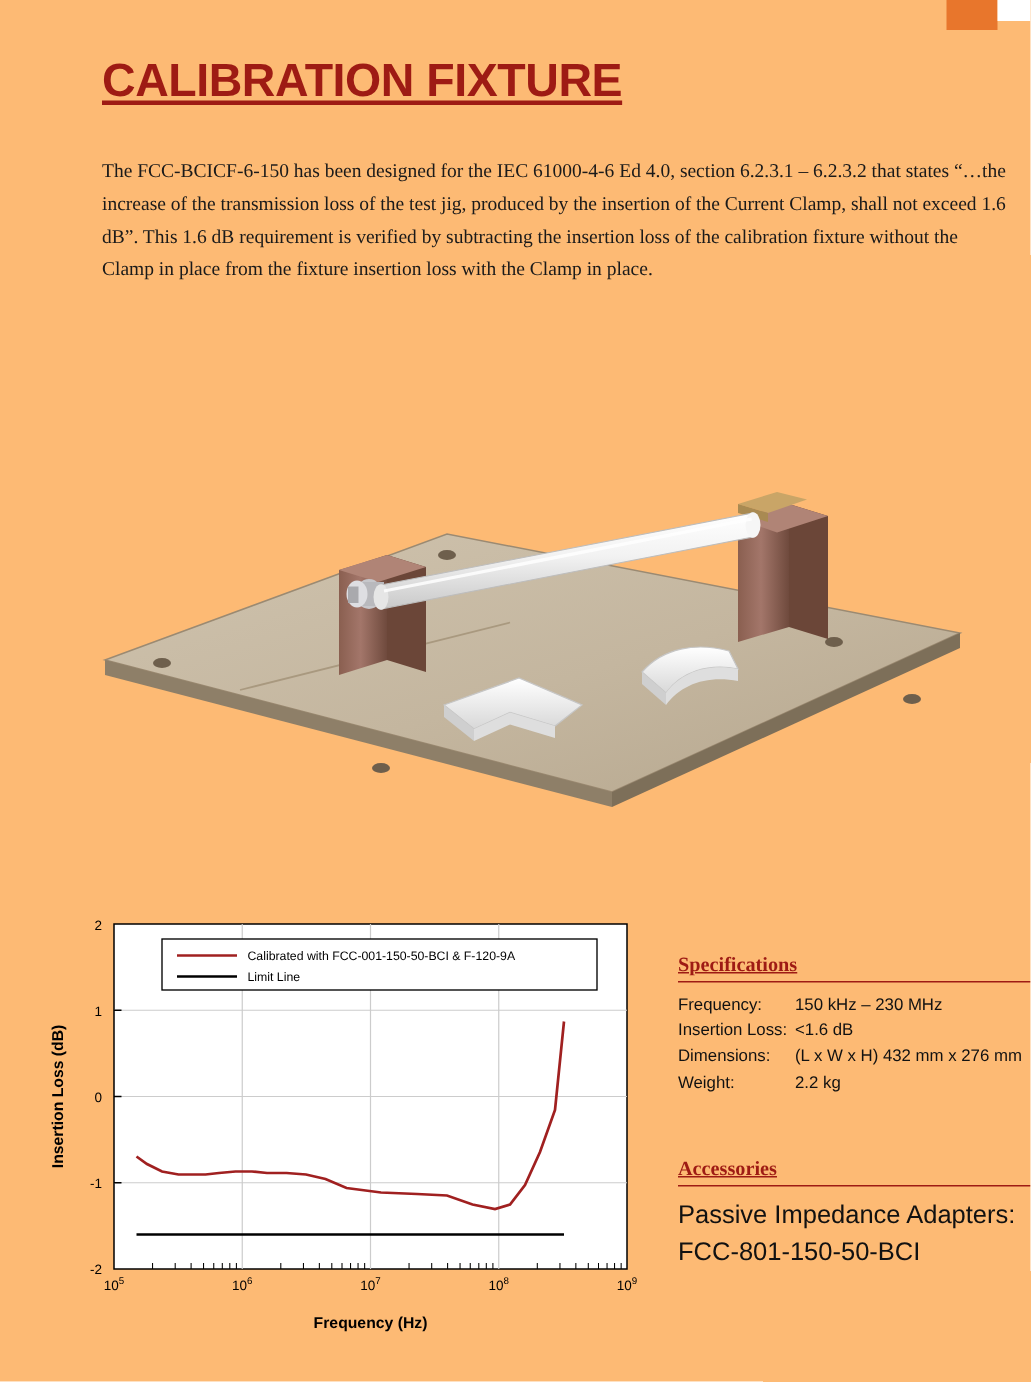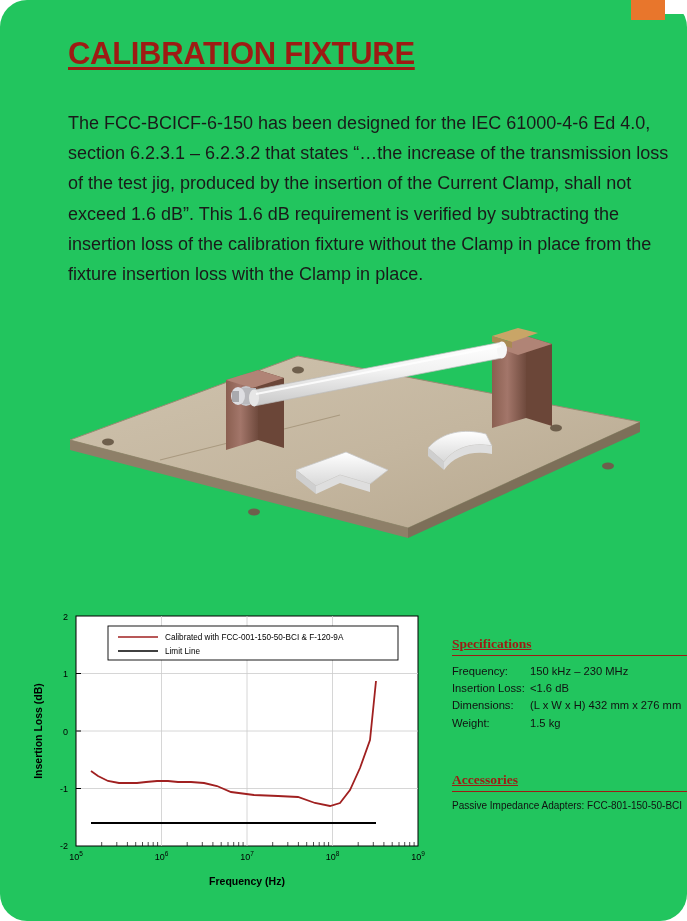--- a/index.html
+++ b/index.html
@@ -11,22 +11,21 @@
     width: 687px;
     height: 921px;
     position: relative;
     font-family: "Liberation Sans", sans-serif;
     color: #1a1a1a;
     overflow: hidden;
   }
   .page {
     position: absolute;
     inset: 0;
-    background: #22c55e;
-    border-radius: 27px;
+    background: #fdba74;
   }
   
   .corner-accent {
     position: absolute;
     top: 0;
     right: 22px;
     width: 34px;
     height: 20px;
     background: #E8762C;
   }
@@ -50,23 +49,24 @@
     color: #9E1B14;
     text-decoration: underline;
     text-underline-offset: 3px;
   }
 
   .intro {
     position: absolute;
     left: 68px;
     top: 90px;
     width: 608px;
-    font-size: 18px;
+    font-size: 13px;
     line-height: 1.68;
     color: #1a1a1a;
+    font-family: Liberation Serif, serif;
   }
 
   
   .art {
     position: absolute;
     left: 40px;
     top: 270px;
     width: 620px;
     height: 270px;
   }
@@ -116,21 +116,21 @@
   }
   td.k { width: 78px; white-space: nowrap; }
   td.v { width: 155px; }
   .acc {
     position: absolute;
     left: 452px;
     top: 770px;
     width: 235px;
   }
   .acc-body {
-    font-size: 10px;
+    font-size: 17px;
     line-height: 1.45;
     color: #111;
   }
 </style>
 </head>
 <body>
 
 <div class="page">
 
   <div class="corner-accent"></div>
@@ -317,21 +317,21 @@
         <tr>
           <td class="k">Insertion Loss:</td>
           <td class="v">&lt;1.6 dB</td>
         </tr>
         <tr>
           <td class="k">Dimensions:</td>
           <td class="v">(L x W x H) 432 mm x 276 mm</td>
         </tr>
         <tr>
           <td class="k">Weight:</td>
-          <td class="v">1.5 kg</td>
+          <td class="v">2.2 kg</td>
         </tr>
       </tbody>
     </table>
   </div>
 
   <div class="acc">
     <span class="sec-head">Accessories</span>
     <hr class="sec-rule">
     <div class="acc-body">Passive Impedance Adapters:  FCC-801-150-50-BCI</div>
   </div>

